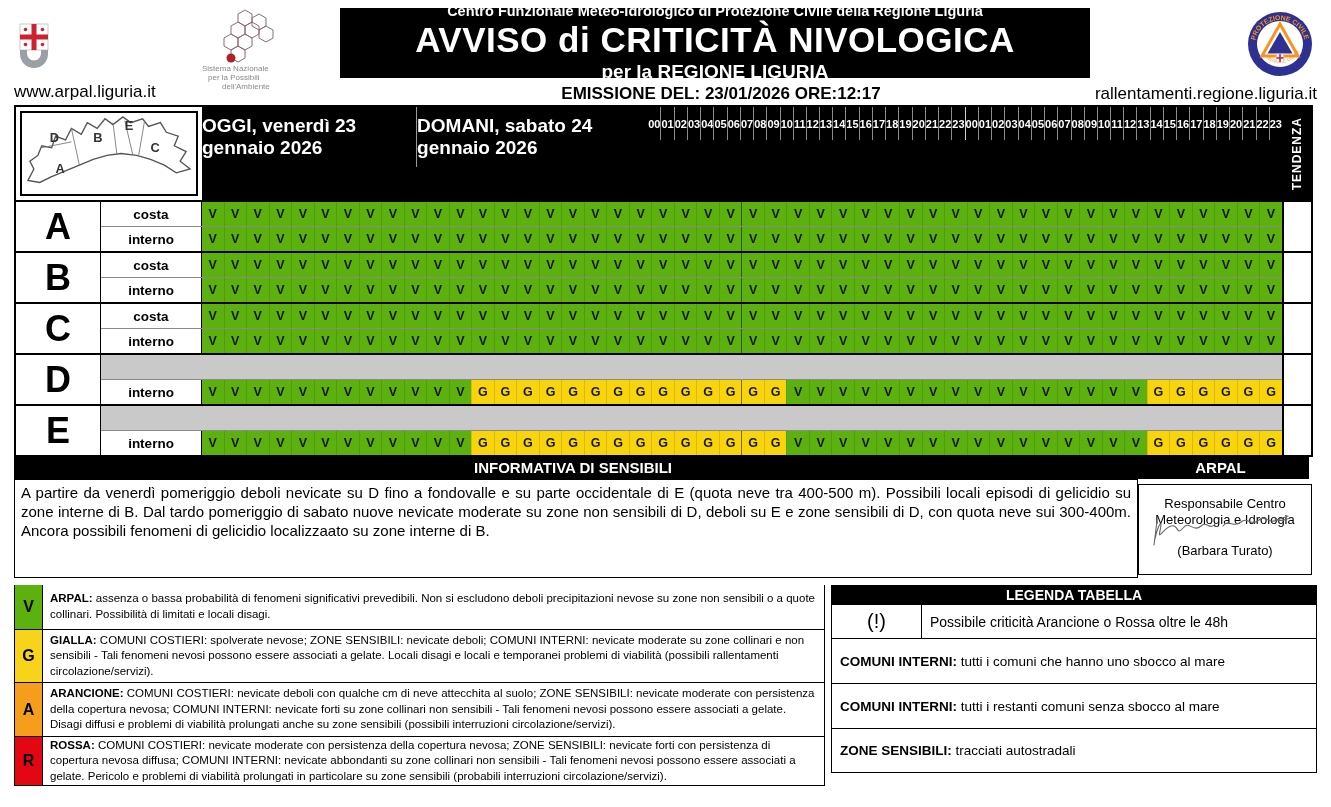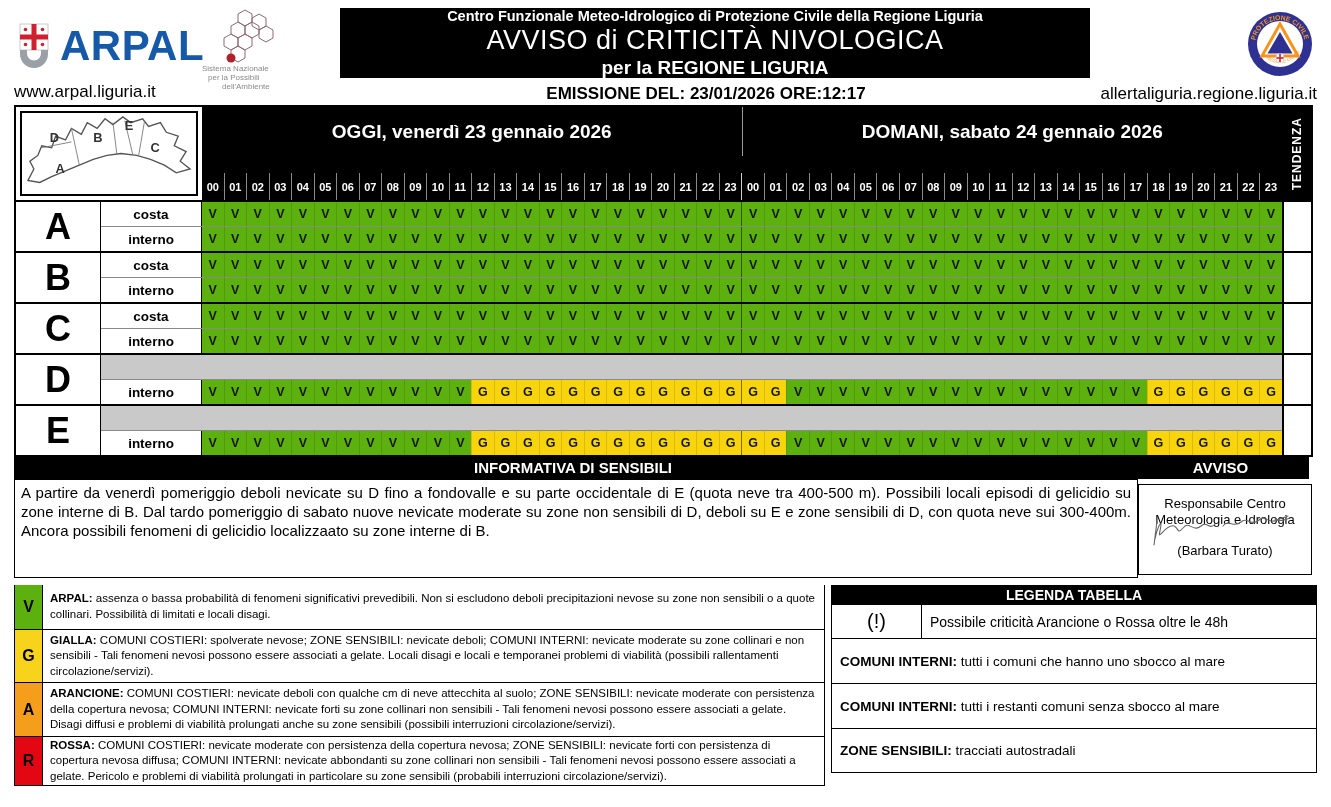--- a/index.html
+++ b/index.html
@@ -9,32 +9,32 @@
   
   .arpal{position:absolute;left:14px;top:22px;display:flex;align-items:center;gap:6px;}
   .arpal-txt{font-size:42px;font-weight:bold;color:#1659a9;letter-spacing:.5px;line-height:1;}
   .arpal-url{position:absolute;left:14px;top:82px;font-size:17px;}
   .snpa{position:absolute;left:196px;top:4px;width:130px;}
   .snpa-cap{font-size:8px;color:#8a8a8a;line-height:1.15;margin-top:-16px;margin-left:6px;}
   .snpa-cap div:nth-child(2){margin-left:6px;}
   .snpa-cap div:nth-child(3){margin-left:20px;}
   .banner{position:absolute;left:340px;top:8px;width:750px;height:70px;background:#000;color:#fff;text-align:center;display:flex;flex-direction:column;justify-content:center;gap:1px;}
   .b1{font-size:14.5px;font-weight:bold;}
-  .b2{font-size:27px;font-weight:normal;letter-spacing:.5px;}
+  .b2{font-size:35px;font-weight:bold;letter-spacing:.5px;}
   .b3{font-size:19px;font-weight:bold;}
-  .emission{position:absolute;left:331px;top:84px;width:750px;text-align:center;font-weight:bold;font-size:17px;}
+  .emission{position:absolute;left:346px;top:84px;width:750px;text-align:center;font-weight:bold;font-size:17px;}
   .pclogo{position:absolute;left:1247px;top:8px;}
   .allerta-url{position:absolute;right:14px;top:84px;font-size:17px;}
 
   
   .tbl{position:absolute;left:14px;top:105px;width:1295px;border:2px solid #000;}
   .thead{display:flex;height:93px;border-bottom:2px solid #000;background:#000;}
   .map-cell{width:186px;background:#fff;box-sizing:border-box;padding:4px;}
   .map-frame{width:100%;height:100%;border:2px solid #000;box-sizing:border-box;}
-  .head-main{width:1080px;display:flex;flex-direction:column;gap:17px;}
+  .head-main{width:1080px;display:flex;flex-direction:row;gap:17px;}
   .day-row{height:60px;display:flex;color:#fff;}
   .day{flex:1;display:flex;align-items:center;justify-content:center;font-weight:bold;font-size:19px;}
   .day2{border-left:1px solid #9a9a9a;}
   .hour-row{height:33px;display:flex;}
   .hour-cell{flex:1;color:#fff;font-weight:bold;font-size:11px;display:flex;align-items:center;justify-content:center;border-left:1px solid #8a8a8a;box-sizing:border-box;}
   .hour-cell:first-child{border-left:none;}
   .hour-cell.split{border-left:1px solid #d0d0d0;}
   .tend-cell{width:29px;background:#000;display:flex;align-items:center;justify-content:center;}
   .tend-cell span{writing-mode:vertical-rl;transform:rotate(180deg);color:#fff;font-weight:bold;font-size:12px;letter-spacing:1px;}
   .zone-block{display:flex;background:#fff;}
@@ -83,21 +83,20 @@
     <svg width="40" height="47" viewBox="0 0 40 47">
       <rect x="6" y="2" width="28" height="26" fill="#ffffff" stroke="#c9c9c9"></rect>
       <rect x="17.5" y="2" width="5" height="26" fill="#cf2030"></rect>
       <rect x="6" y="12.5" width="28" height="5" fill="#cf2030"></rect>
       <circle cx="11.5" cy="7.5" r="1.8" fill="#cf2030"></circle>
         <circle cx="28.5" cy="7.5" r="1.8" fill="#cf2030"></circle>
       <circle cx="11.5" cy="22.5" r="1.8" fill="#cf2030"></circle>
         <circle cx="28.5" cy="22.5" r="1.8" fill="#cf2030"></circle>
       <path d="M6,28 v4 a14,14 0 0 0 28,0 v-4 h-7 v3.5 a7,7 0 0 1 -14,0 v-3.5 Z" fill="#9aa0a6"></path>
     </svg>
-    <span class="arpal-txt">ARPAL</span>
   </div>
   <div class="arpal-url">www.arpal.liguria.it</div>
 
   <div class="snpa">
     <svg width="100" height="72" viewBox="0 0 100 72">
       <g fill="none" stroke="#8c6a74" stroke-width="1">
         <polygon points="49,6 56,10 56,18 49,22 42,18 42,10"></polygon>
         <polygon points="63,10 70,14 70,22 63,26 56,22 56,14"></polygon>
         <polygon points="42,18 49,22 49,30 42,34 35,30 35,22"></polygon>
         <polygon points="56,18 63,22 63,30 56,34 49,30 49,22"></polygon>
@@ -130,21 +129,21 @@
     <circle cx="33" cy="36" r="32" fill="#2e3192"></circle>
     <circle cx="33" cy="36" r="23" fill="#ffffff"></circle>
     <path d="M33,16 L51,48 L15,48 Z" fill="none" stroke="#f7941d" stroke-width="3"></path>
     <path d="M33,24 L45.5,45.5 L20.5,45.5 Z" fill="#2e3192"></path>
     <text font-size="6.8" font-weight="bold" fill="#f7941d"><textPath href="#arcTop" startOffset="6%">PROTEZIONE CIVILE</textPath></text>
     <text font-size="4.6" fill="#f7941d"><textPath href="#arcBot" startOffset="18%">REGIONE LIGURIA</textPath></text>
     <rect x="29.5" y="46" width="7" height="8" fill="#ffffff" stroke="#c9c9c9" stroke-width="0.5"></rect>
     <rect x="32.2" y="46" width="1.6" height="8" fill="#cf2030"></rect>
     <rect x="29.5" y="49.2" width="7" height="1.6" fill="#cf2030"></rect>
   </svg>
-  <div class="allerta-url">allertaliguria.regione.liguria.it</div>
+  <div class="allerta-url">rallentamenti.regione.liguria.it</div>
 
   <div class="tbl">
     <div class="thead">
       <div class="map-cell">
         <svg class="map-frame" viewBox="0 0 176 84" preserveAspectRatio="none">
           <path d="M6,70 L12,58 L8,50 L16,44 L20,34 L30,36 L34,24 L44,28 L50,16 L60,22 L66,10 L76,16 L84,6 L92,12 L102,4 L110,10 L122,6 L128,14 L140,10 L146,20 L158,24 L154,34 L166,40 L160,50 L170,58 L156,62 L144,54 L130,48 L116,44 L100,42 L86,44 L72,48 L58,54 L44,60 L30,66 L18,72 Z" fill="none" stroke="#555" stroke-width="1.4"></path>
           <path d="M58,54 L50,16 M50,30 L20,36 M96,43 L92,10 M104,8 L112,43 M118,44 L124,8" fill="none" stroke="#777" stroke-width="0.9"></path>
           <g font-size="13" font-weight="bold" fill="#333" font-family="Liberation Sans, sans-serif">
             <text x="34" y="62">A</text>
             <text x="72" y="30">B</text>
@@ -669,21 +668,21 @@
               </div>
             </div>
           </div>
           <div class="zone-tendenza"></div>
         </div>
       </div>
   </div>
 
   <div class="info-bar">
     <div class="t1">INFORMATIVA DI SENSIBILI</div>
-    <div class="t2">AVVISO</div>
+    <div class="t2">ARPAL</div>
   </div>
   <div class="info-body">A partire da venerdì pomeriggio deboli nevicate su D fino a fondovalle e su parte occidentale di E (quota neve tra 400-500 m). Possibili locali episodi di gelicidio su zone interne di B. Dal tardo pomeriggio di sabato nuove nevicate moderate su zone non sensibili di D, deboli su E e zone sensibili di D, con quota neve sui 300-400m. Ancora possibili fenomeni di gelicidio localizzaato su zone interne di B.</div>
   <div class="firma-box">
     <div>Responsabile Centro</div>
     <div>Meteorologia e Idrologia</div>
     <svg class="firma-sig" width="150" height="36" viewBox="0 0 150 36">
       <path d="M10,10 L7,34 M8,28 C11,14 16,6 13,20 C10,32 19,12 27,15 C32,17 30,24 36,17 C42,9 46,22 54,15 C60,9 62,20 68,13 M76,15 C82,7 86,18 94,11 C100,5 104,16 112,9 C118,3 122,14 130,9 L141,5 M128,8 C133,11 138,9 143,7" fill="none" stroke="#666" stroke-width="1.1" stroke-linecap="round"></path>
     </svg>
     <div class="firma-name">(Barbara Turato)</div>
   </div>

